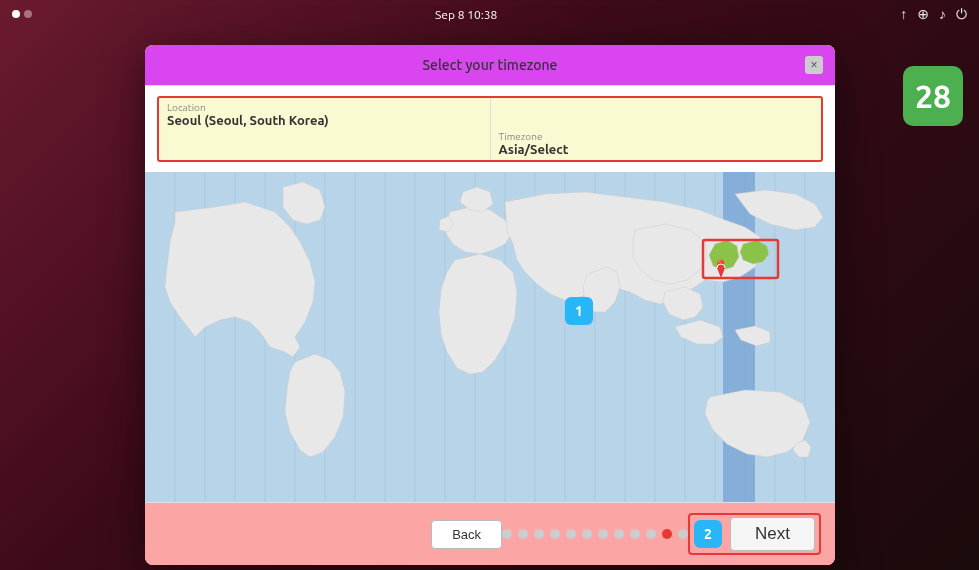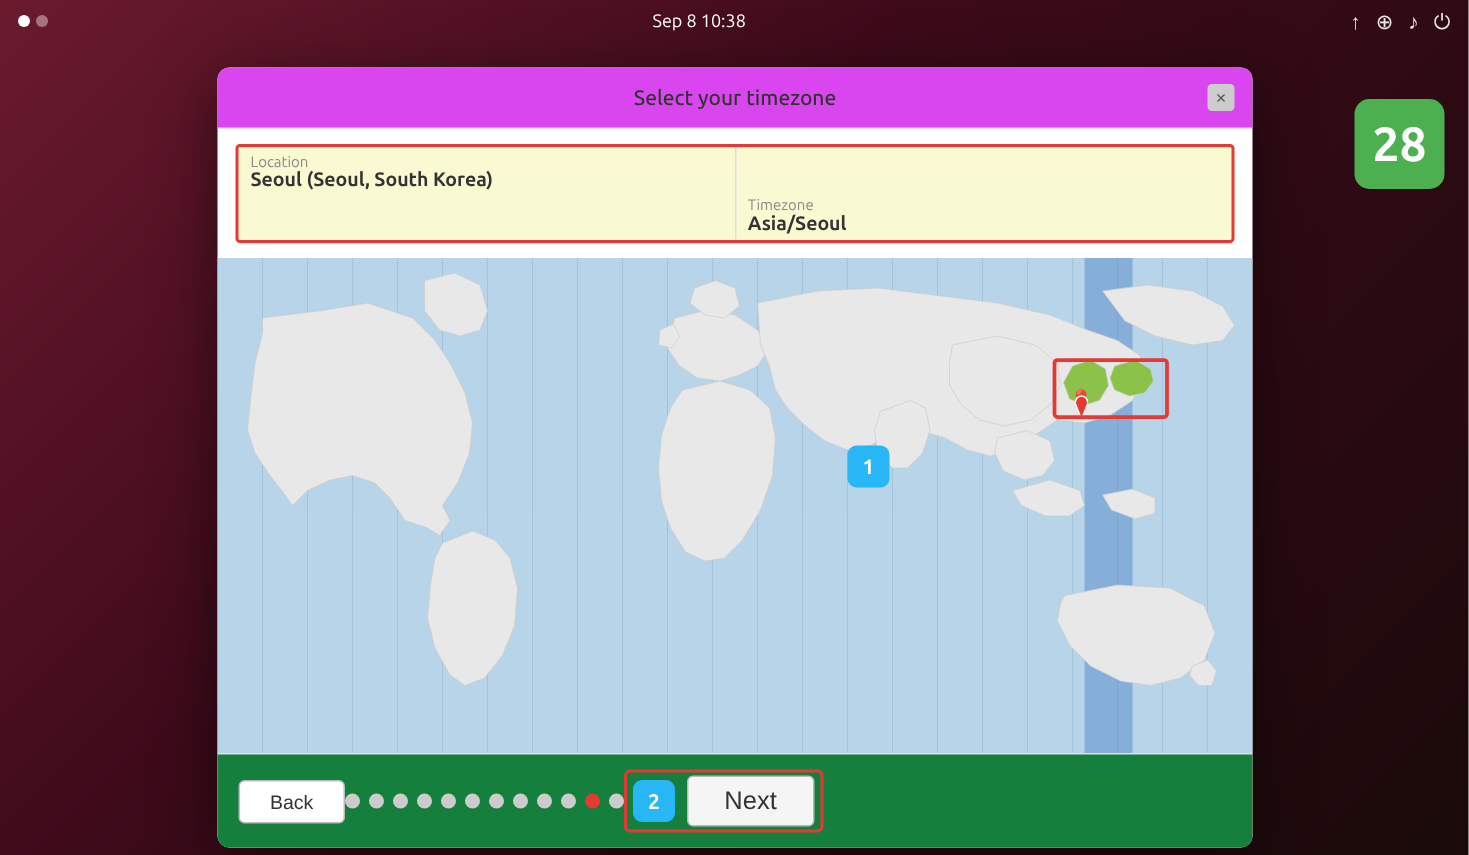--- a/index.html
+++ b/index.html
@@ -176,24 +176,24 @@
       justify-content: center;
       color: white;
       font-size: 14px;
       font-weight: bold;
     }
 
     
     .dialog-footer {
       display: flex;
       align-items: center;
-      justify-content: flex-start;
+      justify-content: flex-end;
       padding: 10px 14px;
       border-top: 1px solid #e0e0e0;
-      background: #15803d;
+      background: #fca5a5;
     }
     .back-btn {
       padding: 6px 20px;
       border: 1px solid #bbb;
       background: white;
       border-radius: 4px;
       cursor: pointer;
       font-size: 13px;
       color: #333;
     }
@@ -285,21 +285,21 @@
     <button class="dialog-close">×</button>
   </div>
 
   <div class="fields-row">
     <div class="field-group">
       <span class="field-label">Location</span>
       <span class="field-value">Seoul (Seoul, South Korea)</span>
     </div>
     <div class="field-group">
       <span class="field-label">Timezone</span>
-      <span class="field-value">Asia/Seoul</span>
+      <span class="field-value">Asia/Select</span>
     </div>
   </div>
 
   <div class="map-container">
     
     <svg class="map-svg" viewBox="0 0 690 330" xmlns="http://www.w3.org/2000/svg">
 
       <rect width="690" height="330" fill="#b8d4e8"></rect>
 
       <g opacity="0.3" stroke="#6090b0" stroke-width="0.5">

